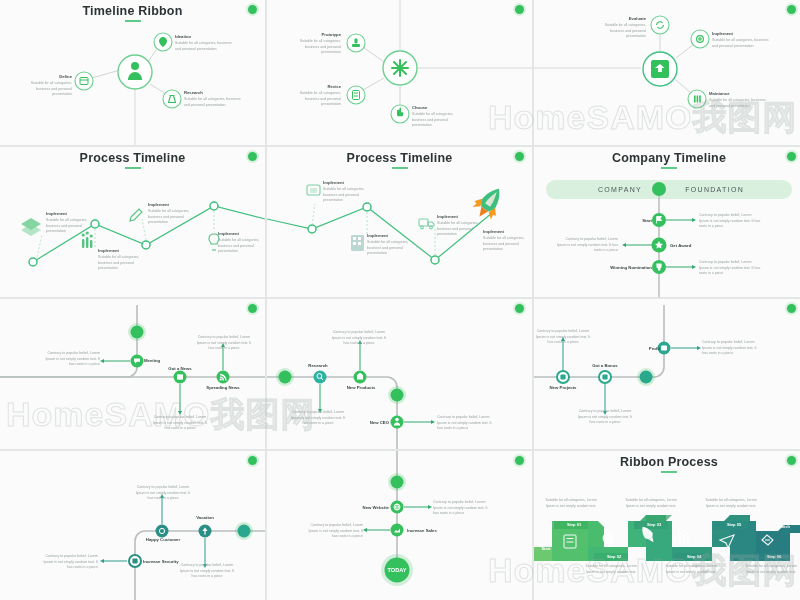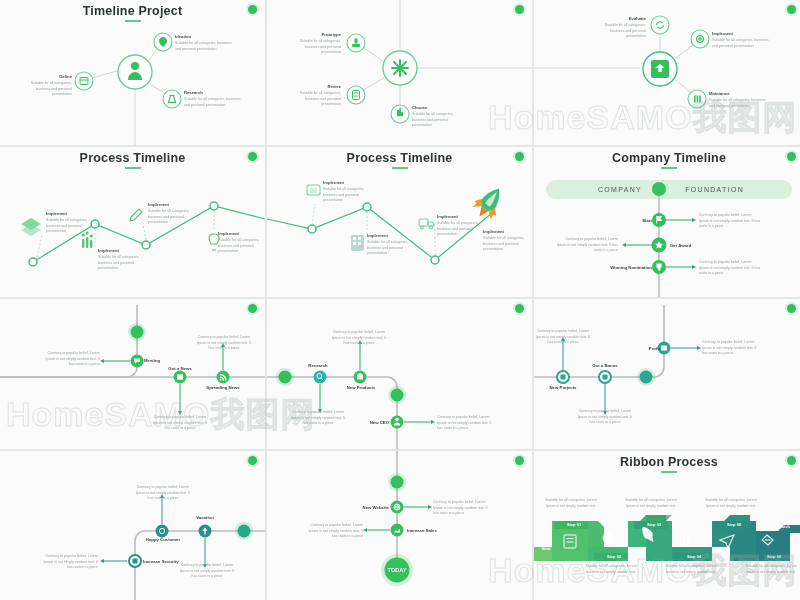--- a/index.html
+++ b/index.html
@@ -58,21 +58,21 @@
   #wm3{left:488px;top:548px;}
   .ribbonlbl{position:absolute;font-size:3.5px;line-height:1.6;color:#9aa3a2;text-align:center;width:52px;}
   .steplbl{position:absolute;font-size:4px;font-weight:bold;color:#ffffff;text-align:center;width:40px;}
 </style>
 </head>
 <body>
 
 <div id="grid">
 
   <div class="panel">
-    <div class="ptitle">Timeline Project</div>
+    <div class="ptitle">Timeline Ribbon</div>
     <div class="tunderline"></div>
     <div class="dot"></div>
     <svg class="svgfull" viewBox="0 0 265 145">
       <line x1="135" y1="75" x2="135" y2="145" stroke="#d7dad9" stroke-width="1"></line>
       <line x1="120" y1="70" x2="92" y2="78" stroke="#d2d6d5" stroke-width="1"></line>
       <line x1="148" y1="62" x2="158" y2="47" stroke="#d2d6d5" stroke-width="1"></line>
       <line x1="150" y1="84" x2="166" y2="94" stroke="#d2d6d5" stroke-width="1"></line>
       <circle cx="135" cy="72" r="17" fill="#fff" stroke="#6ccf90" stroke-width="1.4"></circle>
       <g fill="#35c05e">
           <circle cx="135" cy="66" r="4"></circle>

